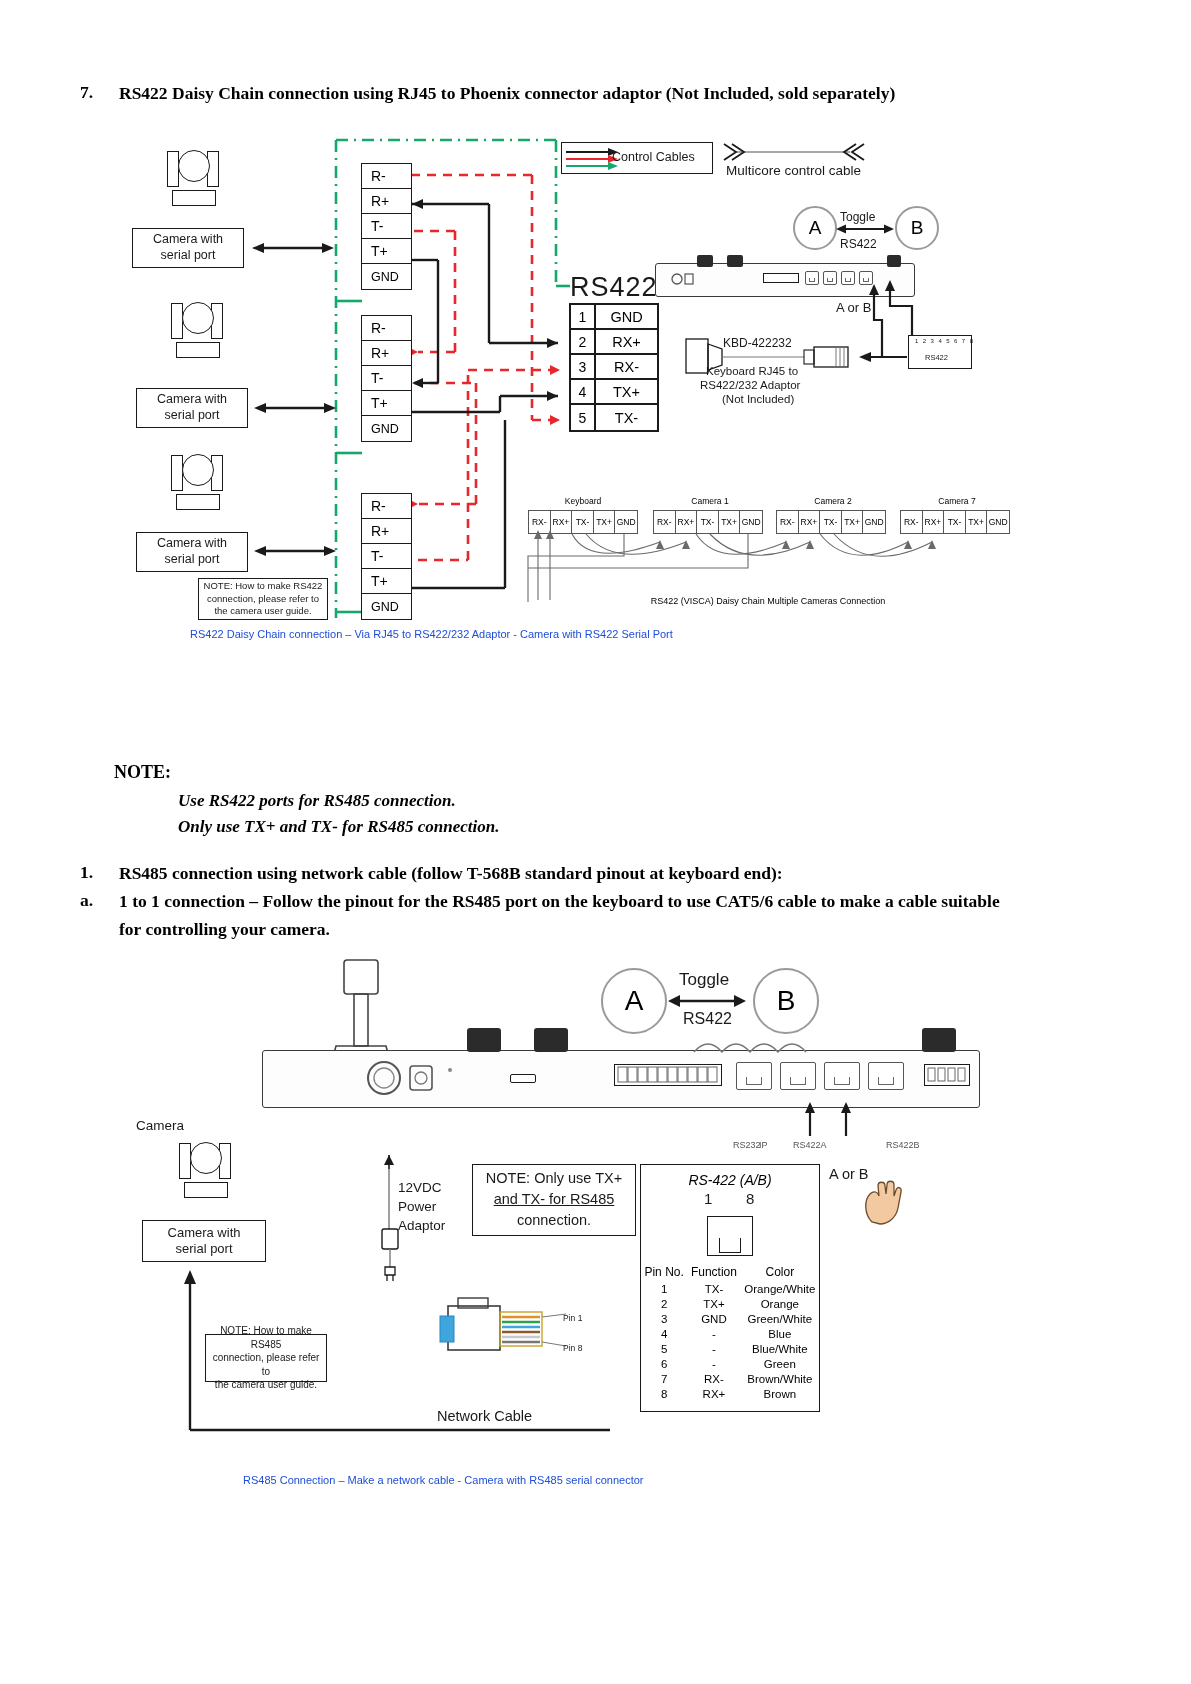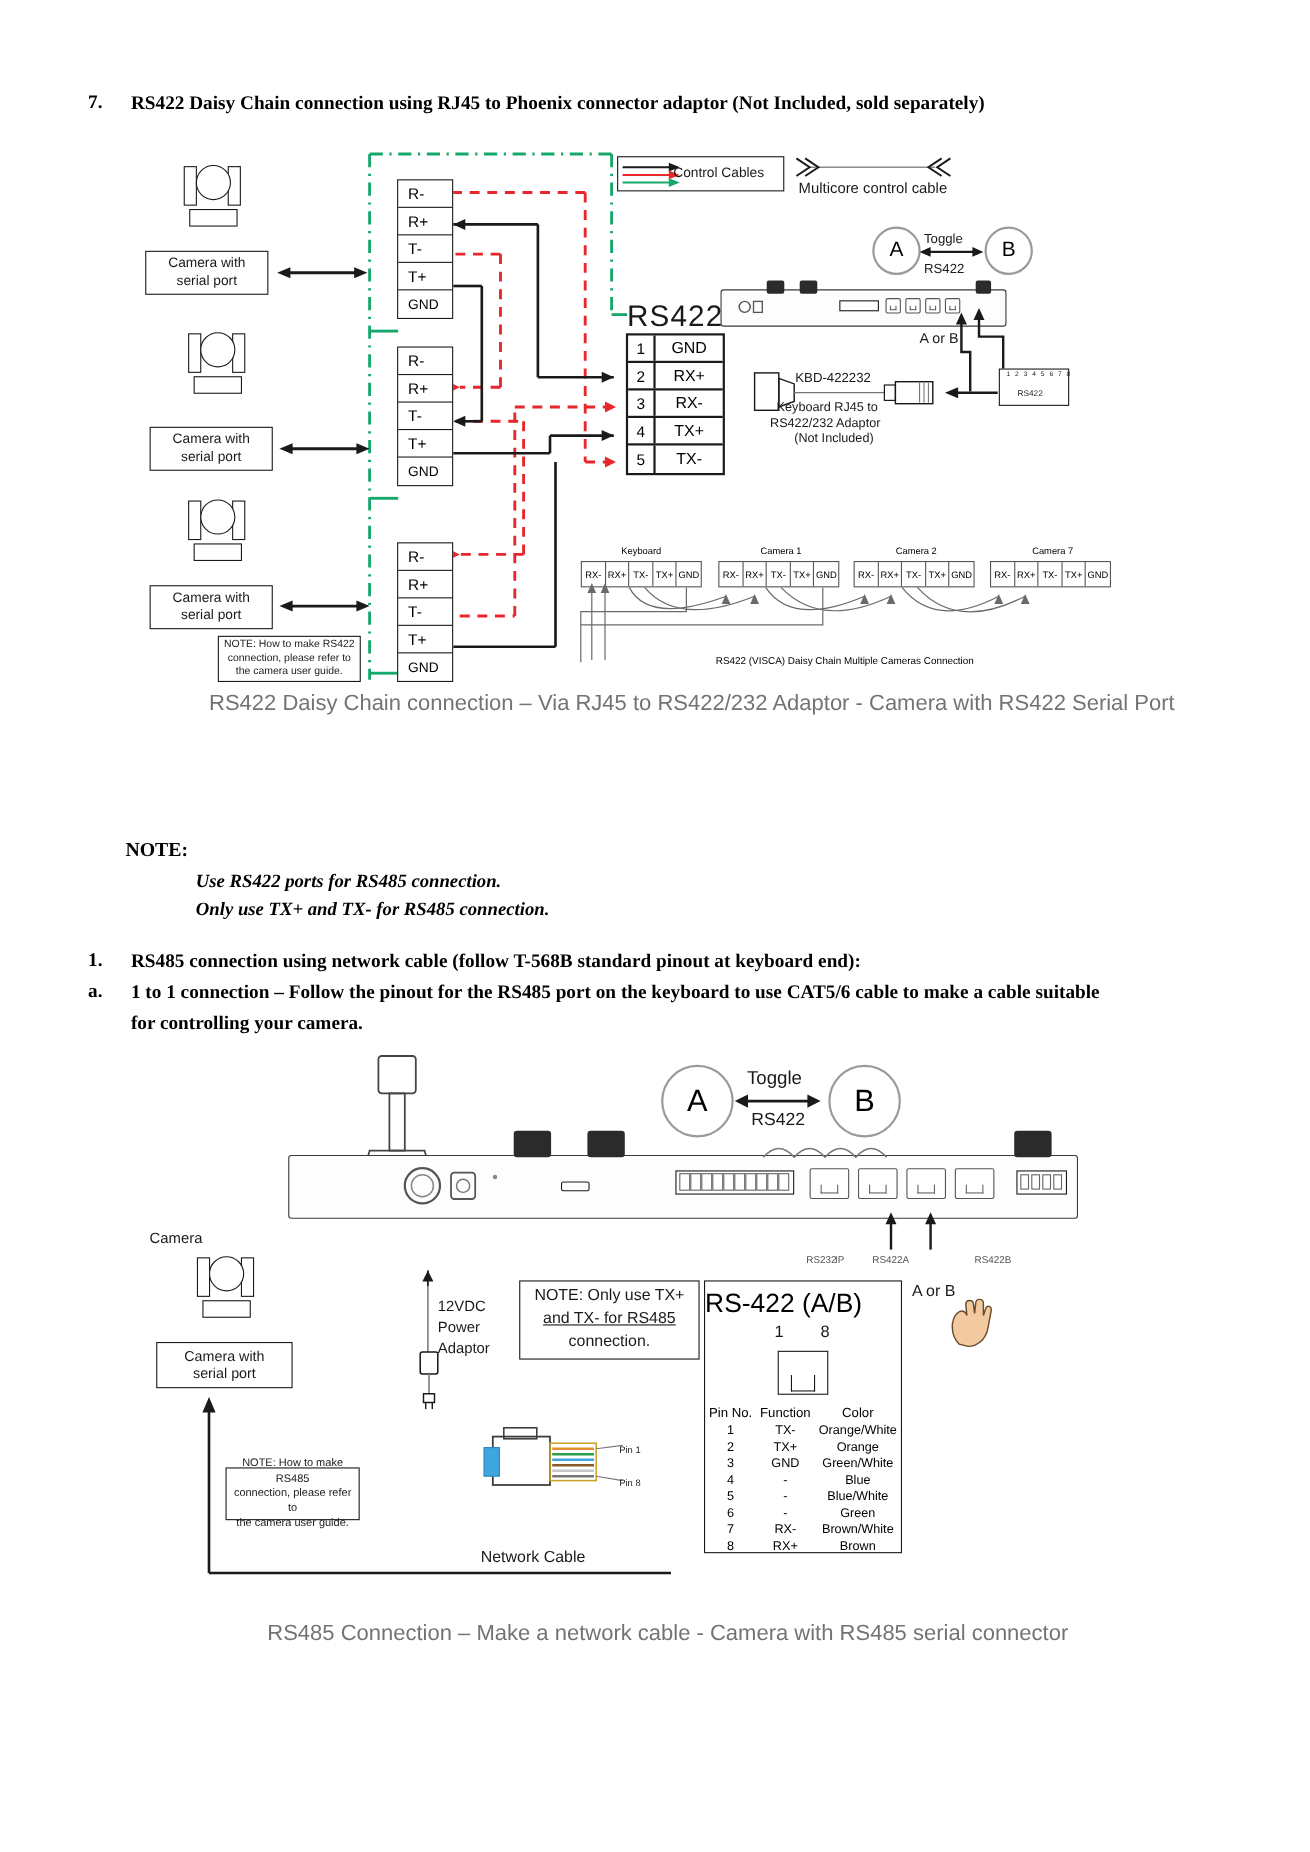--- a/index.html
+++ b/index.html
@@ -61,31 +61,31 @@
 
   
   .dc{position:absolute;}
   .dc .grp{position:absolute;display:flex;border:1px solid #555;box-sizing:border-box;background:#fff;}
   .dc .c{border-right:1px solid #555;box-sizing:border-box;display:flex;align-items:center;justify-content:center;font-size:8.5px;height:22px;}
   .dc .c:last-child{border-right:none;}
   .dc .hdr{position:absolute;font-size:8.5px;text-align:center;}
 
   
   .pt{position:absolute;border:1.6px solid #1a1a1a;background:#fff;box-sizing:border-box;}
-  .pt .title{font-size:24px;padding-top:7px;}
+  .pt .title{text-align:center;font-size:14px;padding-top:7px;font-style:italic;}
   .pt .rj{margin:6px auto 0;width:46px;height:40px;border:1.5px solid #1a1a1a;box-sizing:border-box;position:relative;background:#fff;}
   .pt .rj:after{content:"";position:absolute;left:26%;top:55%;width:48%;height:40%;border:1.5px solid #1a1a1a;border-top:none;box-sizing:border-box;}
   .pt table{width:100%;border-collapse:collapse;font-size:11.5px;margin-top:7px;}
   .pt th{font-weight:normal;font-size:12px;padding:2px 0;}
   .pt td{text-align:center;padding:1.5px 0;}
   .pt td.c1{width:26%;}
   .pt td.c2{width:30%;}
   .pt td.c3{width:44%;}
 
-  .cap{position:absolute;font-size:20px;color:#737373;white-space:nowrap;}
+  .cap{position:absolute;font-size:11px;color:#1d4ed8;white-space:nowrap;}
 
   svg{position:absolute;overflow:visible;}
 </style>
 </head>
 <body>
 
 <div class="page">
 
   <div class="h-num abs" style="left:80px;top:82px;">7.</div>
   <div class="h-item abs" style="left:119px;top:82px;width:980px;">RS422 Daisy Chain connection using RJ45 to Phoenix connector adaptor (Not Included, sold separately)</div>

